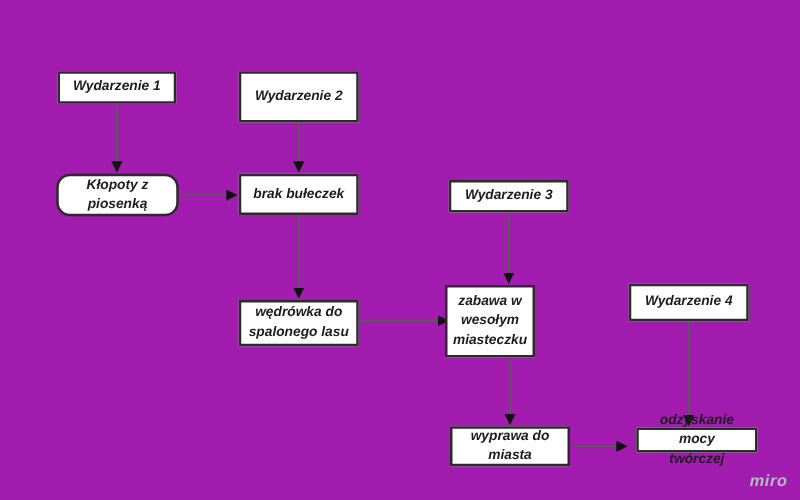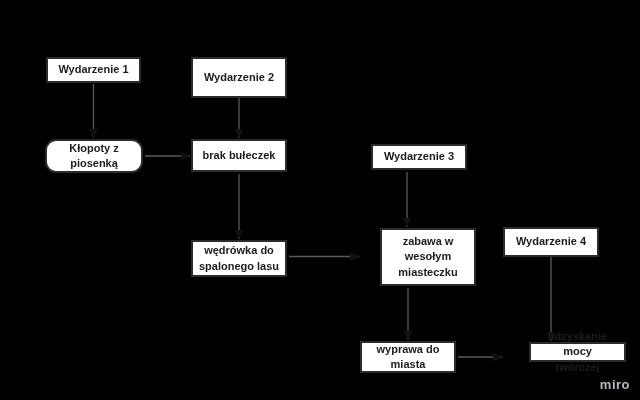--- a/index.html
+++ b/index.html
@@ -1,22 +1,23 @@
 <!DOCTYPE html>
 <html><head>
 <meta charset="utf-8">
 <style>
   html, body { margin: 0; padding: 0; }
   .canvas {
     position: relative;
     width: 640px;
     height: 400px;
-    background: #000000;
+    background: #a21caf;
     overflow: hidden;
     font-family: "Liberation Sans", "DejaVu Sans", sans-serif;
+    font-style: italic;
   }
   .edges-layer {
     position: absolute;
     left: 0; top: 0;
     width: 640px; height: 400px;
   }
   .node {
     position: absolute;
     box-sizing: border-box;
     background: #ffffff;
@@ -77,44 +78,44 @@
 
   <div class="node" style="left:45px;  top:139px; width:98px; height:34px;border-radius:11px;">
     <span class="node-label">Kłopoty z
 piosenką</span>
   </div>
 
   <div class="node" style="left:191px; top:139px; width:96px; height:33px;">
     <span class="node-label">brak bułeczek</span>
   </div>
 
-  <div class="node" style="left:359px; top:144px; width:96px; height:26px;margin-left:12px;">
+  <div class="node" style="left:359px; top:144px; width:96px; height:26px;">
     <span class="node-label">Wydarzenie 3</span>
   </div>
 
   <div class="node" style="left:191px; top:240px; width:96px; height:37px;text-align:center;">
     <span class="node-label">wędrówka do
 spalonego lasu</span>
   </div>
 
-  <div class="node" style="left:380px; top:228px; width:96px; height:58px;">
+  <div class="node" style="left:356px; top:228px; width:72px; height:58px;">
     <span class="node-label">zabawa w
 wesołym
 miasteczku</span>
   </div>
 
   <div class="node" style="left:503px; top:227px; width:96px; height:30px;">
     <span class="node-label">Wydarzenie 4</span>
   </div>
 
   <div class="node" style="left:360px; top:341px; width:96px; height:32px;">
     <span class="node-label">wyprawa do
 miasta</span>
   </div>
 
-  <div class="node" style="left:529px; top:342px; width:97px; height:20px;">
+  <div class="node" style="left:509px; top:342px; width:97px; height:20px;">
     <span class="node-label">odzyskanie mocy
 twórczej</span>
   </div>
 
   <div class="watermark">miro</div>
 
 </div>
 
 </body></html>

